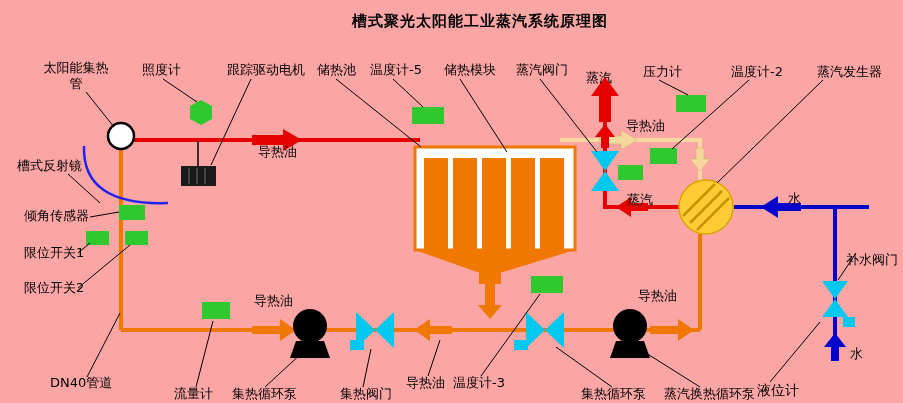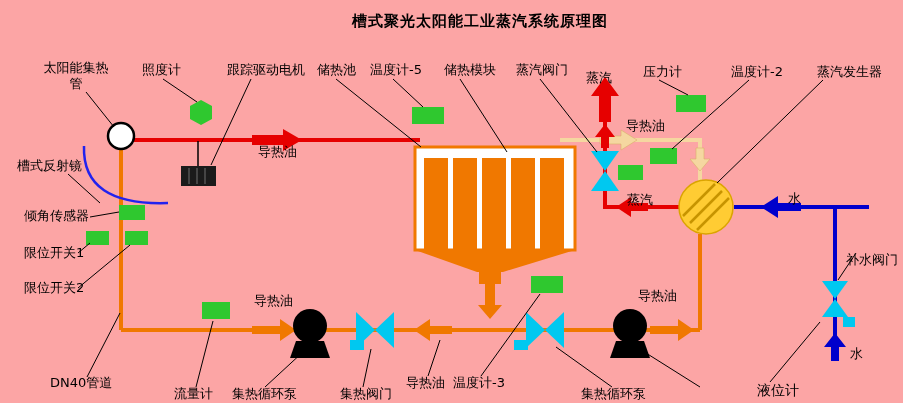--- a/index.html
+++ b/index.html
@@ -179,16 +179,17 @@
   <div class="lbl" style="left:254px;top:293px;">导热油</div>
   <div class="lbl" style="left:638px;top:288px;">导热油</div>
 
   <div class="lbl" style="left:50px;top:375px;">DN40管道</div>
   <div class="lbl" style="left:174px;top:386px;">流量计</div>
   <div class="lbl" style="left:232px;top:386px;">集热循环泵</div>
   <div class="lbl" style="left:340px;top:386px;">集热阀门</div>
   <div class="lbl" style="left:406px;top:375px;">导热油</div>
   <div class="lbl" style="left:453px;top:375px;">温度计-3</div>
   <div class="lbl" style="left:581px;top:386px;">集热循环泵</div>
+  <div class="lbl" style="left:664px;top:386px;">蒸汽换热循环泵</div>
   <div class="lbl small" style="left:757px;top:382px;">液位计</div>
   <div class="lbl" style="left:850px;top:346px;">水</div>
 
 </div>
 
 </body></html>

